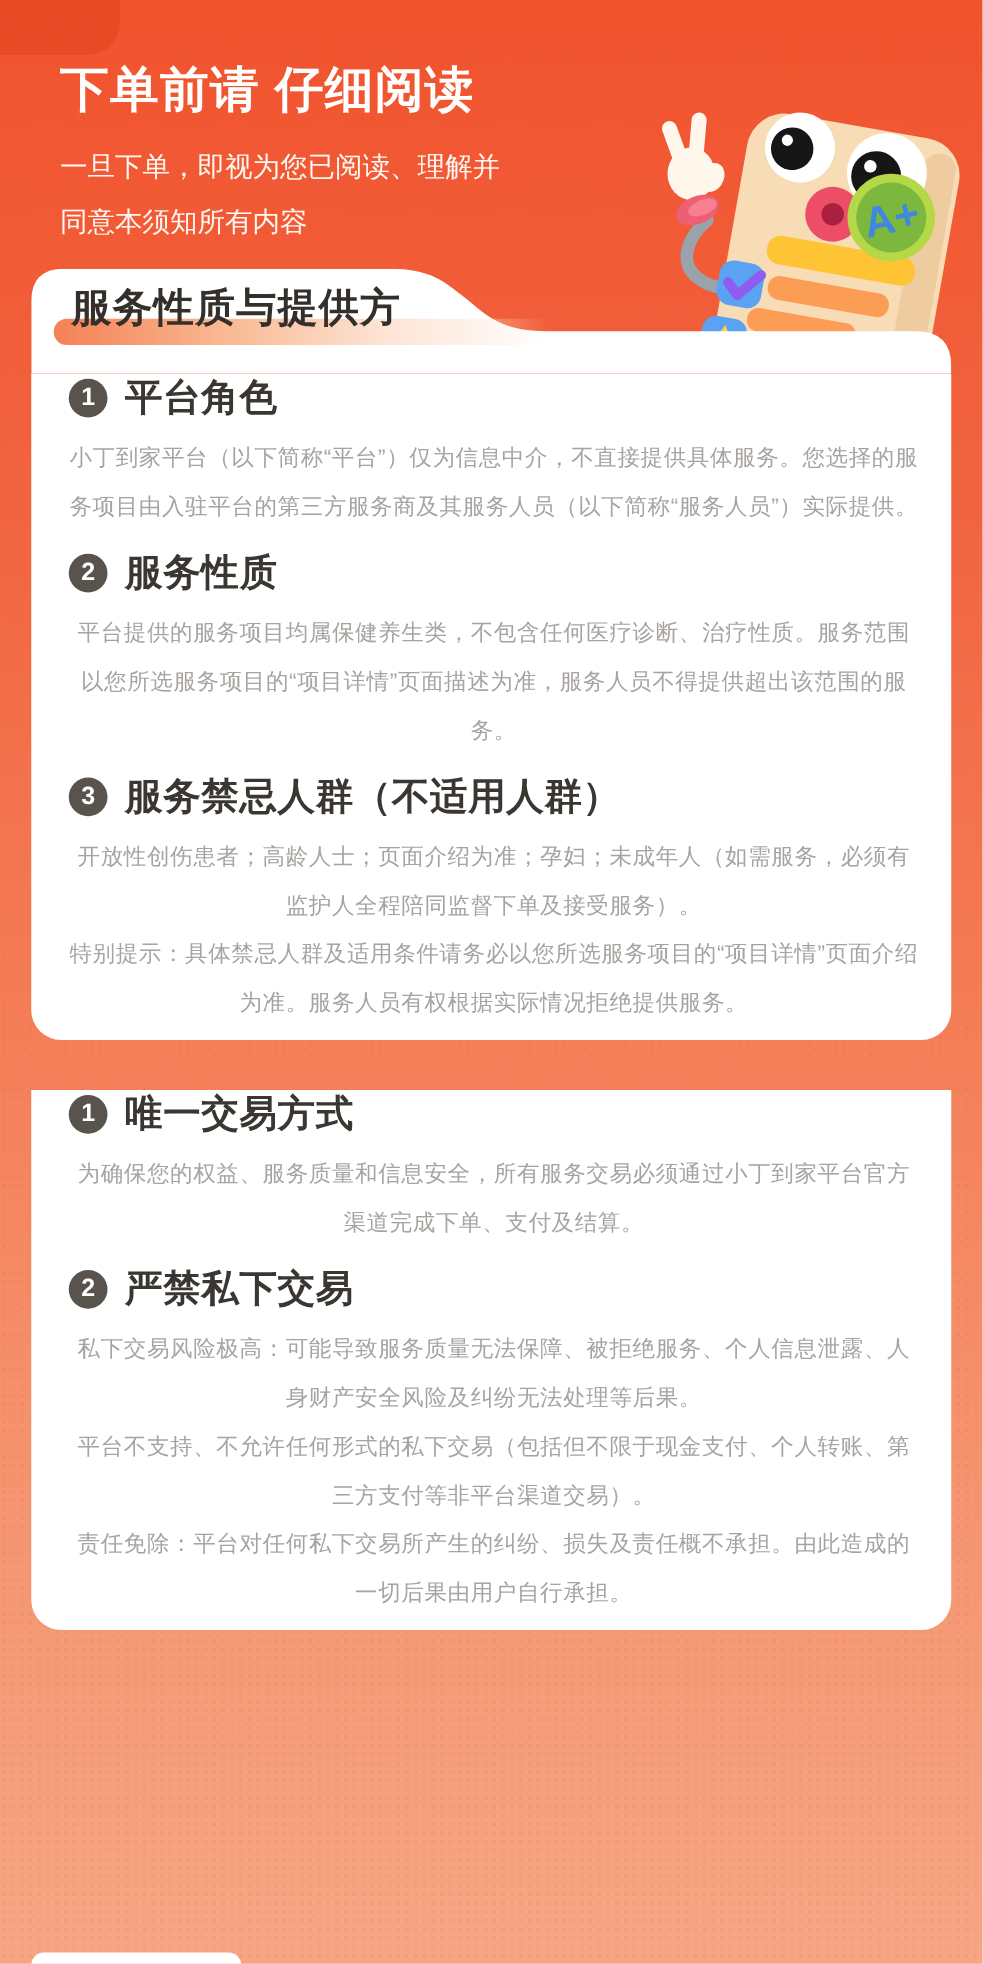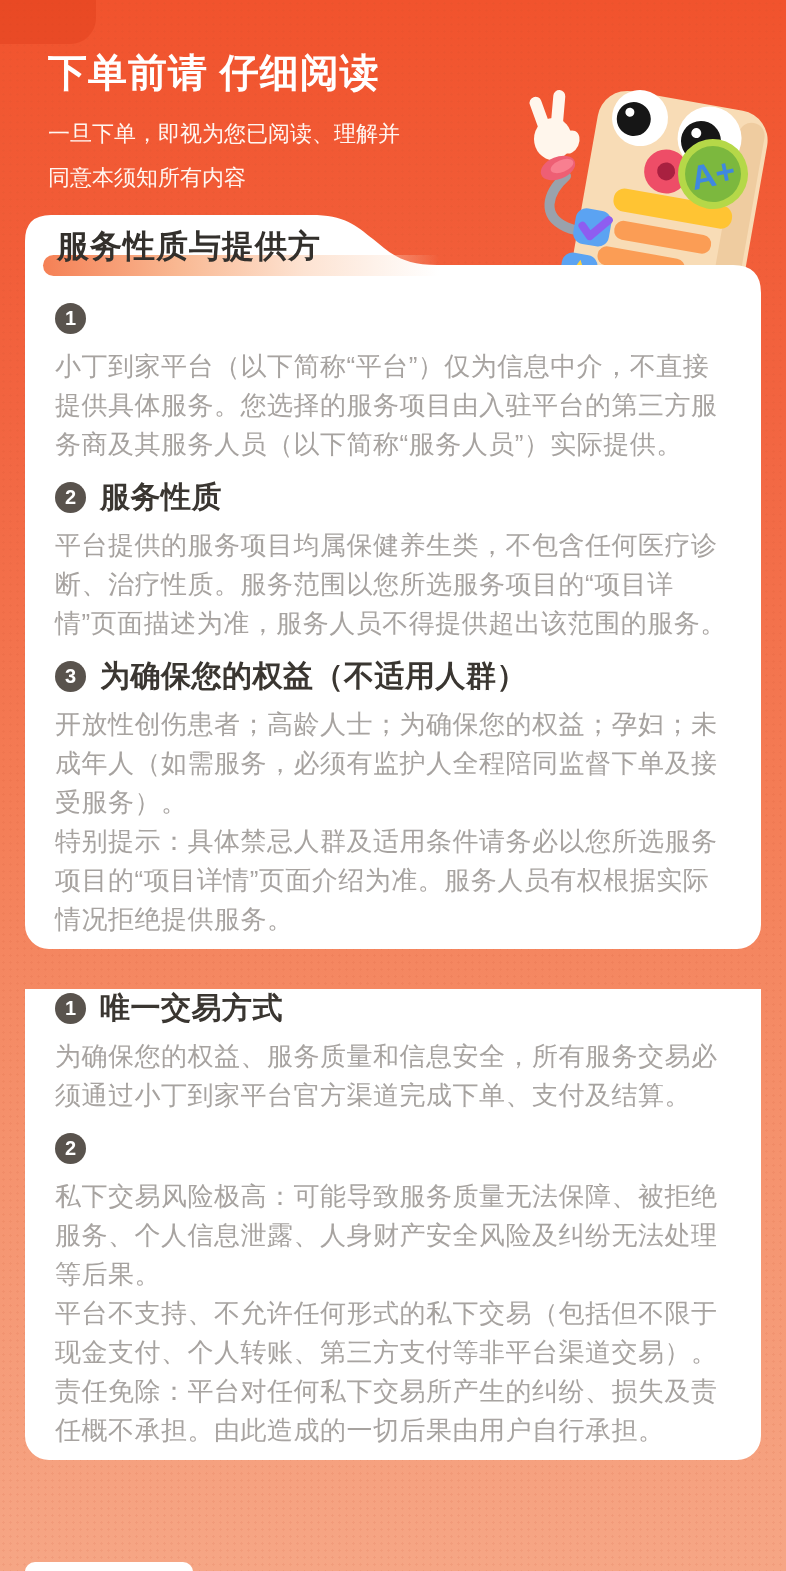--- a/index.html
+++ b/index.html
@@ -18,21 +18,21 @@
     position:absolute;left:0;top:0;width:96px;height:44px;z-index:0;
     background:rgba(222,58,24,.38);border-radius:0 0 26px 0;
   }
   
   .header{position:relative;z-index:1;padding:50px 0 0 48px;color:#fff;}
   .header h1{margin:0;font-size:39px;line-height:46px;font-weight:bold;letter-spacing:1px;}
   .header .sub{margin-top:16px;font-size:22px;line-height:44px;font-weight:400;color:#fff7f2;}
   
   .mascot{position:absolute;left:470px;top:84px;width:312px;height:202px;z-index:1;}
   
-  .cards{position:relative;z-index:2;}
+  .cards{position:relative;z-index:2;text-align:center;}
   .card{width:736px;margin:0 25px;}
   .card1{margin-top:15px;}
   .card2{margin-top:40px;}
   .card-head{position:relative;height:84px;}
   .card-head svg.tabshape{position:absolute;left:0;top:0;width:736px;height:84px;display:block;}
   .swoosh{
     position:absolute;left:18px;top:40px;width:450px;height:21px;border-radius:11px;
     background:linear-gradient(90deg,#f58055 0%,#f9b892 30%,#fde3d2 58%,rgba(255,255,255,0) 88%);
   }
   .card-head h2{
@@ -44,21 +44,21 @@
     padding:2px 26px 10px 30px;
   }
   .section{margin-top:16px;}
   .section:first-child{margin-top:0;}
   .sec-head{display:flex;align-items:center;gap:14px;height:34px;margin-bottom:12px;}
   .badge{
     width:31px;height:31px;border-radius:50%;background:#59534d;color:#fff;
     font-size:20px;font-weight:bold;display:flex;align-items:center;justify-content:center;flex:0 0 31px;
   }
   .sec-head h3{margin:0;font-size:30px;font-weight:bold;color:#3a3631;letter-spacing:.5px;}
-  .section p{margin:0;font-size:26px;line-height:39px;color:#a7a3a0;letter-spacing:.5px;}
+  .section p{margin:0;font-size:18px;line-height:39px;color:#a7a3a0;letter-spacing:.5px;}
   
   .card3-stub{
     position:absolute;left:25px;bottom:-1px;width:168px;height:10px;z-index:2;
     background:#fff;border-radius:12px 12px 0 0;
   }
 </style>
 </head>
 <body>
 
 <div class="bg-texture"></div>
@@ -133,53 +133,55 @@
       <svg class="tabshape" viewBox="0 0 736 84" preserveAspectRatio="none">
         <path d="M0,26 Q0,0 26,0 L286,0 C320,0 330,10 348,24 C364,37 376,50 412,50 L708,50 Q736,50 736,78 L736,84 L0,84 Z" fill="#ffffff"></path>
       </svg>
       <div class="swoosh"></div>
       <h2>服务性质与提供方</h2>
     </div>
     <div class="card-body">
       <div class="section">
         <div class="sec-head">
           <span class="badge">1</span>
+          <h3>平台角色</h3>
         </div>
         <p>小丁到家平台（以下简称“平台”）仅为信息中介，不直接提供具体服务。您选择的服务项目由入驻平台的第三方服务商及其服务人员（以下简称“服务人员”）实际提供。</p>
       </div>
       <div class="section">
         <div class="sec-head">
           <span class="badge">2</span>
           <h3>服务性质</h3>
         </div>
         <p>平台提供的服务项目均属保健养生类，不包含任何医疗诊断、治疗性质。服务范围以您所选服务项目的“项目详情”页面描述为准，服务人员不得提供超出该范围的服务。</p>
       </div>
       <div class="section">
         <div class="sec-head">
           <span class="badge">3</span>
-          <h3>为确保您的权益（不适用人群）</h3>
+          <h3>服务禁忌人群（不适用人群）</h3>
         </div>
-        <p>开放性创伤患者；高龄人士；为确保您的权益；孕妇；未成年人（如需服务，必须有监护人全程陪同监督下单及接受服务）。</p>
+        <p>开放性创伤患者；高龄人士；页面介绍为准；孕妇；未成年人（如需服务，必须有监护人全程陪同监督下单及接受服务）。</p>
         <p>特别提示：具体禁忌人群及适用条件请务必以您所选服务项目的“项目详情”页面介绍为准。服务人员有权根据实际情况拒绝提供服务。</p>
       </div>
     </div>
   </section>
 
   <section class="card card2">
     <div class="card-body">
       <div class="section">
         <div class="sec-head">
           <span class="badge">1</span>
           <h3>唯一交易方式</h3>
         </div>
         <p>为确保您的权益、服务质量和信息安全，所有服务交易必须通过小丁到家平台官方渠道完成下单、支付及结算。</p>
       </div>
       <div class="section">
         <div class="sec-head">
           <span class="badge">2</span>
+          <h3>严禁私下交易</h3>
         </div>
         <p>私下交易风险极高：可能导致服务质量无法保障、被拒绝服务、个人信息泄露、人身财产安全风险及纠纷无法处理等后果。</p>
         <p>平台不支持、不允许任何形式的私下交易（包括但不限于现金支付、个人转账、第三方支付等非平台渠道交易）。</p>
         <p>责任免除：平台对任何私下交易所产生的纠纷、损失及责任概不承担。由此造成的一切后果由用户自行承担。</p>
       </div>
     </div>
   </section>
 
 </div>
 

